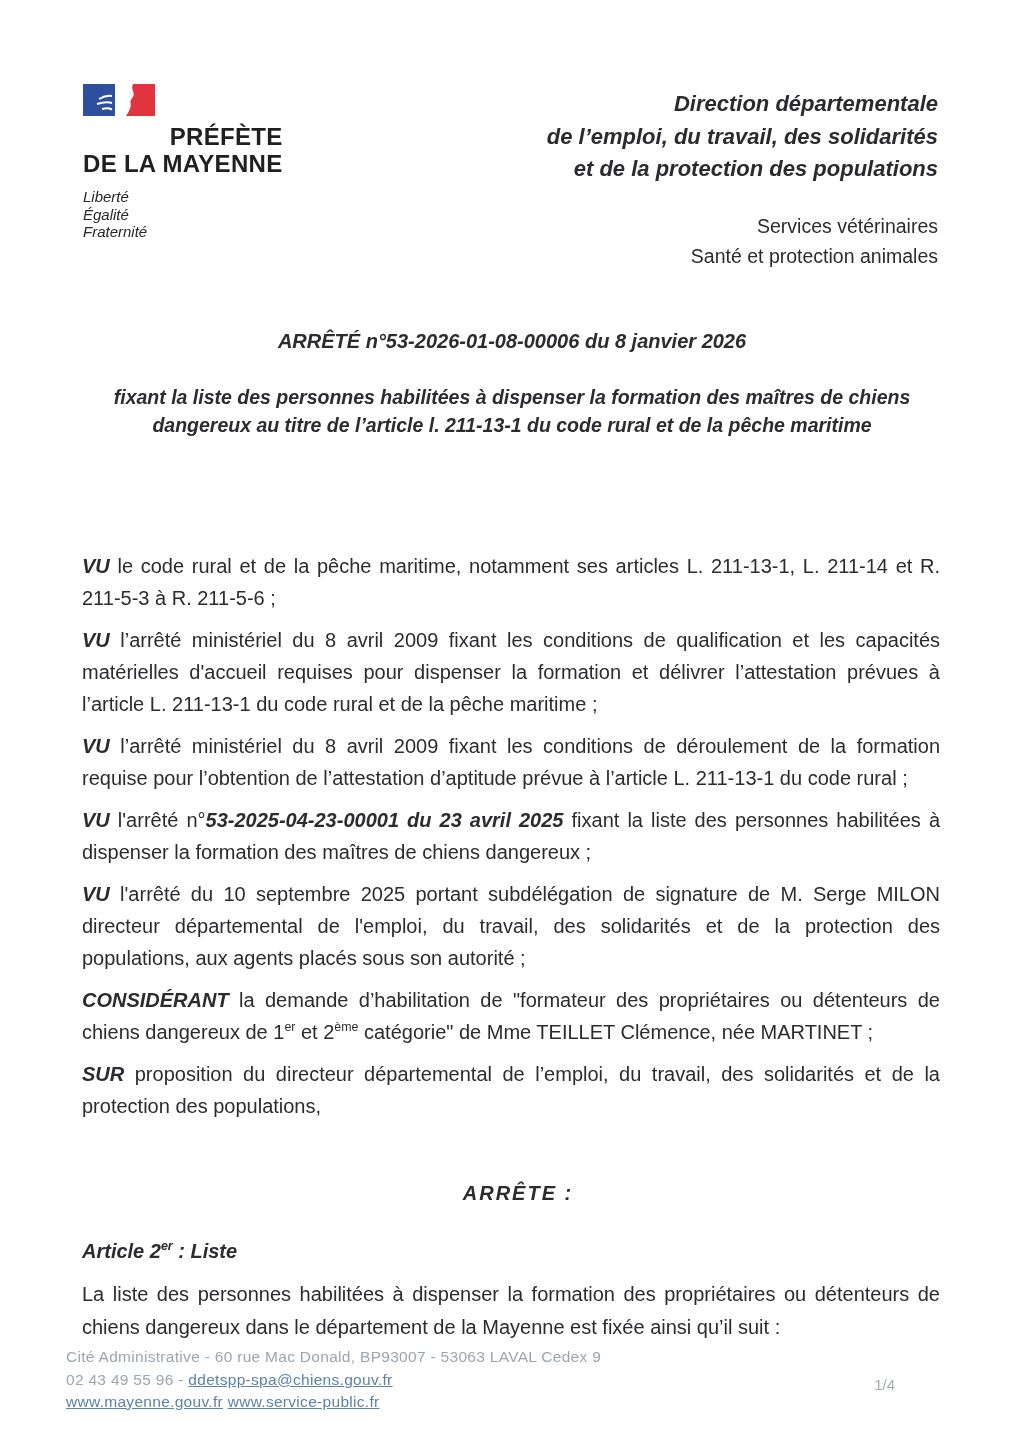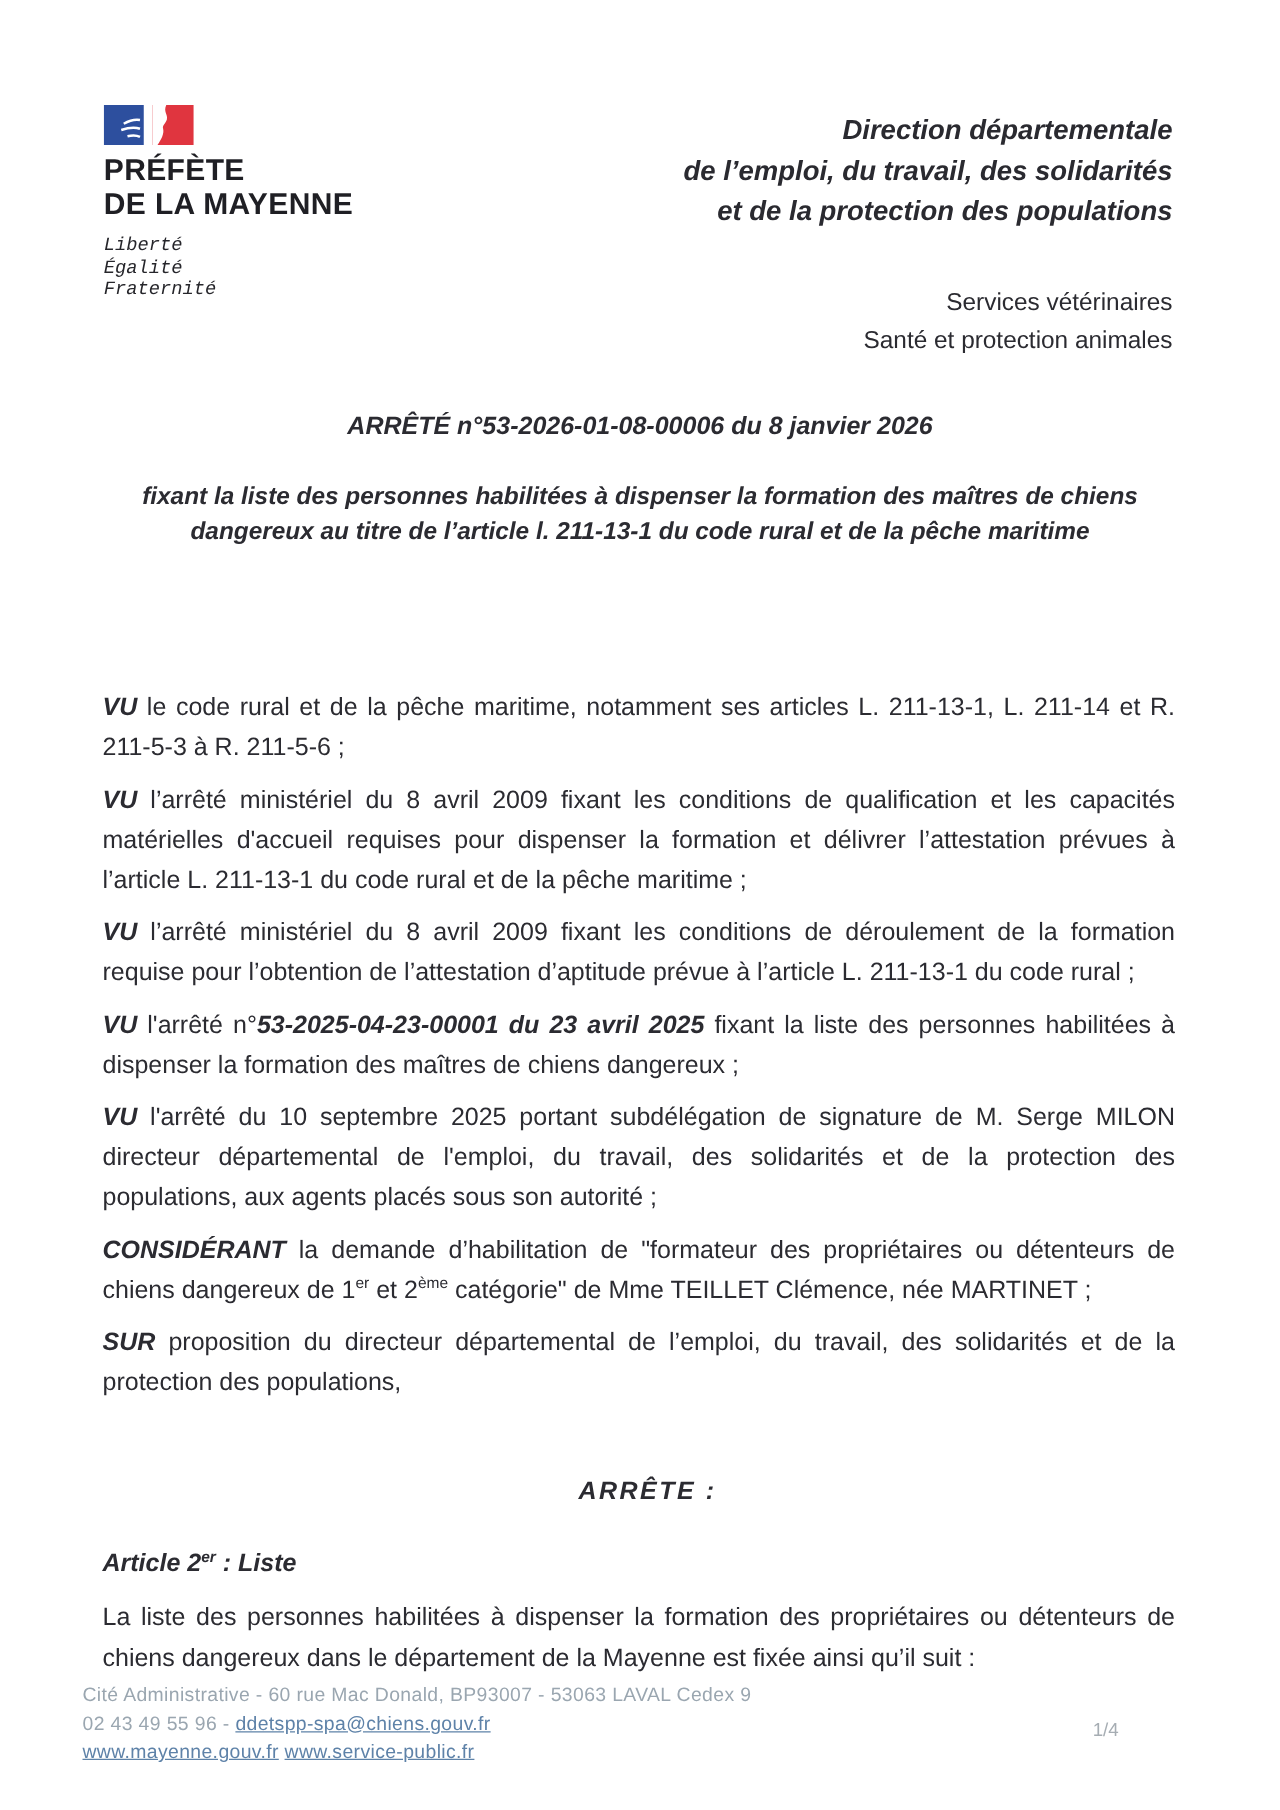--- a/index.html
+++ b/index.html
@@ -19,27 +19,27 @@
     font-family:"Liberation Sans",sans-serif;
     color:var(--text);
     overflow:hidden;
   }
   .bi{font-weight:700;font-style:italic;}
   sup{font-size:0.62em;vertical-align:super;line-height:0;}
 
   
   .gov-block{position:absolute;left:83px;top:84px;}
   .flag{display:block;}
-  .gov-name{margin-top:7px;font-size:24px;font-weight:700;line-height:27px;letter-spacing:0.3px;color:#1f1f24;}
-  .gov-motto{margin-top:11px;font-family:Liberation Mono, monospace;font-style:italic;font-size:15px;line-height:17.5px;color:#26262b;}
+  .gov-name{margin-top:7px;font-size:24px;font-weight:700;line-height:27px;letter-spacing:0.3px;color:#1f1f24;text-align:right;}
+  .gov-motto{margin-top:11px;font-family:Liberation Sans, sans-serif;font-style:italic;font-size:15px;line-height:17.5px;color:#26262b;}
 
   
   .dir-block{position:absolute;right:86px;top:88px;text-align:right;}
   .dir-lines{font-weight:700;font-style:italic;font-size:22px;line-height:32.5px;color:#2a2a30;}
-  .svc-lines{margin-top:41px;font-size:19.5px;line-height:30px;}
+  .svc-lines{margin-top:25px;font-size:19.5px;line-height:30px;}
 
   
   .title-main{position:absolute;top:330px;left:0;right:0;text-align:center;font-weight:700;font-style:italic;font-size:20px;}
   .title-sub{position:absolute;top:384px;left:0;right:0;text-align:center;font-weight:700;font-style:italic;font-size:19.5px;line-height:27.5px;}
   .issuer{position:absolute;top:449px;left:0;right:0;text-align:center;font-size:19.5px;line-height:27.5px;}
 
   
   .body-text{position:absolute;left:82px;top:550px;width:858px;font-size:20px;line-height:32px;text-align:justify;}
   .para{margin:0 0 10px 0;}
   .arrete{position:absolute;top:1182px;left:0;right:0;text-align:center;font-weight:700;font-style:italic;font-size:20px;letter-spacing:2px;padding-left:12px;}

